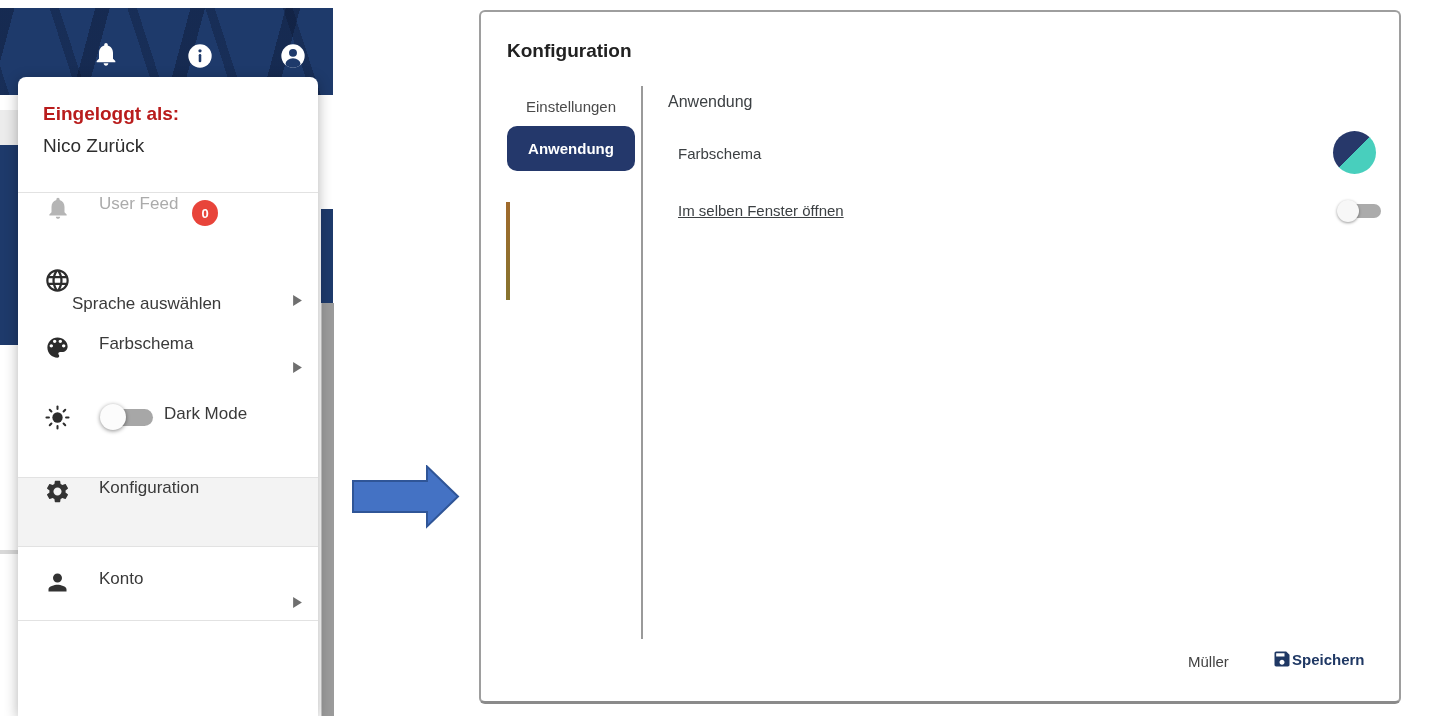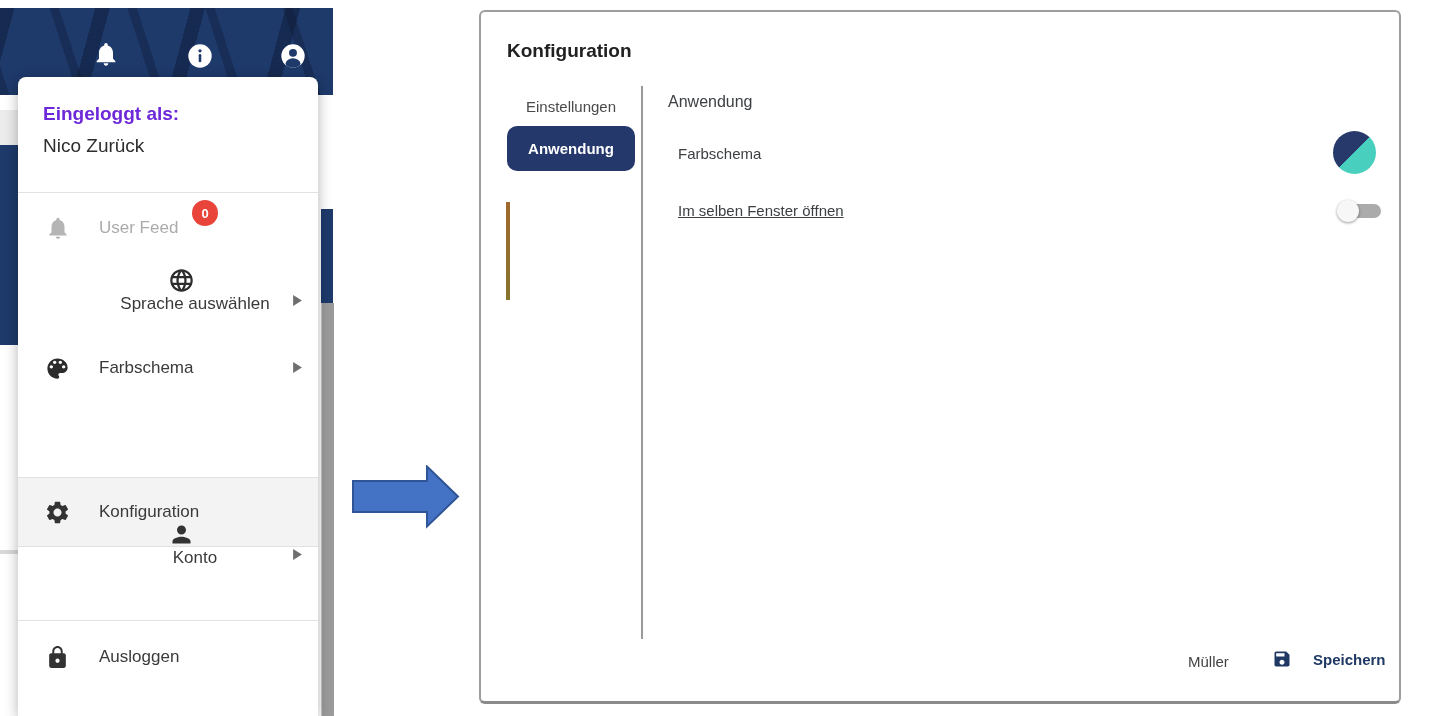--- a/index.html
+++ b/index.html
@@ -19,24 +19,24 @@
   .bg-frag{position:absolute;}
   .frag-lgray{left:0;top:110px;width:18px;height:35px;background:#ececec;}
   .frag-lnavy{left:0;top:145px;width:18px;height:200px;background:#1E3A6B;}
   .frag-lline{left:0;top:550px;width:18px;height:4px;background:#d8d8d8;}
   .frag-rnavy{left:321px;top:209px;width:12px;height:94px;background:#1E3A6B;}
   .frag-scroll{left:321px;top:303px;width:12px;height:413px;background:#9b9b9b;border-left:1px solid #c9c9c9;}
 
   
   .user-menu{position:absolute;left:18px;top:77px;width:300px;height:639px;background:#fff;
     border-radius:8px 8px 0 0;box-shadow:0 3px 14px rgba(0,0,0,.30);}
-  .m-eingeloggt{position:absolute;left:25px;top:26px;font-size:19px;font-weight:bold;color:#6d28d9;}
+  .m-eingeloggt{position:absolute;left:25px;top:26px;font-size:19px;font-weight:bold;color:#b91c1c;}
   .m-username{position:absolute;left:25px;top:58px;font-size:19px;color:#2e2e2e;}
   .m-div{position:absolute;left:0;width:100%;height:1px;background:#e2e2e2;}
-  .menu-row{position:absolute;left:0;width:100%;height:68px;display:flex;align-items:center;
+  .menu-row{position:absolute;left:0;width:100%;height:68px;display:flex;
     padding-left:26px;box-sizing:border-box;cursor:pointer;}
   .menu-row.hl{background:#f3f3f3;}
   .mi{width:27px;height:27px;flex:0 0 27px;display:flex;align-items:center;justify-content:center;}
   .mlabel{margin-left:28px;font-size:17px;color:#3a3a3a;}
   .mlabel.dim{color:#ababab;}
   .chev{position:absolute;right:16px;top:50%;transform:translateY(-50%);}
   .badge{position:absolute;left:174px;top:6px;width:26px;height:26px;border-radius:50%;
     background:#E8443A;color:#fff;font-size:13px;font-weight:bold;display:flex;
     align-items:center;justify-content:center;}
 
@@ -67,21 +67,21 @@
   .d-rowlabel{position:absolute;left:197px;font-size:15px;color:#3c4043;}
   .d-row1{top:133px;}
   .d-row2{top:190px;text-decoration:underline;}
   .color-circle{position:absolute;left:852px;top:119px;width:43px;height:43px;border-radius:50%;
     background:linear-gradient(135deg,#27386A 0 50%,#48CFBD 50% 100%);cursor:pointer;}
   .sw2{position:absolute;left:856px;top:188px;width:44px;height:22px;cursor:pointer;}
   .sw2 .track{position:absolute;left:5px;top:4px;width:39px;height:14px;border-radius:7px;background:#ababab;}
   .sw2 .knob{position:absolute;left:0;top:0;width:22px;height:22px;border-radius:50%;background:#f7f7f7;
     box-shadow:0 1px 3px rgba(0,0,0,.4);}
   .d-footer-back{position:absolute;left:707px;top:641px;font-size:15px;color:#424242;cursor:pointer;}
-  .d-footer-save{position:absolute;left:791px;top:637px;display:flex;align-items:center;gap:21px;cursor:pointer;}
+  .d-footer-save{position:absolute;left:791px;top:637px;display:flex;align-items:center;gap:0;cursor:pointer;}
   .d-footer-save .slabel{font-size:15px;font-weight:bold;color:#1F3864;}
 </style>
 </head>
 <body>
 
 <div class="canvas">
 
   <div class="app-header">
     <span class="hicon" style="left:92px;top:30px;">
       <svg width="28" height="32" viewBox="0 0 24 24">
@@ -153,58 +153,72 @@
           </svg>
       </span>
       <span class="mlabel">Farbschema</span>
       <span class="chev">
         <svg width="9" height="11" viewBox="0 0 8 10">
             <path d="M0 0 L8 5 L0 10 Z" fill="#6f6f6f"></path>
           </svg>
       </span>
     </div>
 
+    <div class="menu-row" style="top:327px;">
+      <span class="mi">
+        <svg width="27" height="27" viewBox="0 0 24 24">
+          <circle cx="12" cy="12" r="4.6" fill="#2c2c2c"></circle>
+          <g stroke="#2c2c2c" stroke-width="1.8" stroke-linecap="round">
+            <line x1="12" y1="2.2" x2="12" y2="4.4"></line>
+              <line x1="12" y1="19.6" x2="12" y2="21.8"></line>
+            <line x1="2.2" y1="12" x2="4.4" y2="12"></line>
+              <line x1="19.6" y1="12" x2="21.8" y2="12"></line>
+            <line x1="5.1" y1="5.1" x2="6.6" y2="6.6"></line>
+              <line x1="17.4" y1="17.4" x2="18.9" y2="18.9"></line>
+            <line x1="5.1" y1="18.9" x2="6.6" y2="17.4"></line>
+              <line x1="17.4" y1="6.6" x2="18.9" y2="5.1"></line>
+          </g>
+        </svg>
+      </span>
+      <span class="switch">
+        <span class="track"></span>
+        <span class="knob"></span>
+      </span>
+      <span class="dm-label">Dark Mode</span>
+    </div>
 
     <div class="m-div" style="top:400px;"></div>
 
     <div class="menu-row hl" style="top:401px;">
       <span class="mi">
         <svg width="27" height="27" viewBox="0 0 24 24">
             <path fill="#333333" d="M19.14 12.94c.04-.3.06-.61.06-.94 0-.32-.02-.64-.07-.94l2.03-1.58c.18-.14.23-.41.12-.61l-1.92-3.32c-.12-.22-.37-.29-.59-.22l-2.39.96c-.5-.38-1.03-.7-1.62-.94l-.36-2.54c-.04-.24-.24-.41-.48-.41h-3.84c-.24 0-.43.17-.47.41l-.36 2.54c-.59.24-1.13.57-1.62.94l-2.39-.96c-.22-.08-.47 0-.59.22L2.74 8.87c-.12.21-.08.47.12.61l2.03 1.58c-.05.3-.09.63-.09.94s.02.64.07.94l-2.03 1.58c-.18.14-.23.41-.12.61l1.92 3.32c.12.22.37.29.59.22l2.39-.96c.5.38 1.03.7 1.62.94l.36 2.54c.05.24.24.41.48.41h3.84c.24 0 .44-.17.47-.41l.36-2.54c.59-.24 1.13-.56 1.62-.94l2.39.96c.22.08.47 0 .59-.22l1.92-3.32c.12-.22.07-.47-.12-.61l-2.01-1.58zM12 15.6c-1.98 0-3.6-1.62-3.6-3.6s1.62-3.6 3.6-3.6 3.6 1.62 3.6 3.6-1.62 3.6-3.6 3.6z"></path>
           </svg>
       </span>
       <span class="mlabel">Konfiguration</span>
     </div>
 
     <div class="m-div" style="top:469px;"></div>
 
-    <div class="menu-row" style="top:444px;flex-direction:column;">
+    <div class="menu-row" style="top:492px;">
       <span class="mi">
         <svg width="27" height="27" viewBox="0 0 24 24">
             <path fill="#333333" d="M12 12c2.21 0 4-1.79 4-4s-1.79-4-4-4-4 1.79-4 4 1.79 4 4 4zm0 2c-2.67 0-8 1.34-8 4v2h16v-2c0-2.66-5.33-4-8-4z"></path>
           </svg>
       </span>
       <span class="mlabel">Konto</span>
       <span class="chev">
         <svg width="9" height="11" viewBox="0 0 8 10">
             <path d="M0 0 L8 5 L0 10 Z" fill="#6f6f6f"></path>
           </svg>
       </span>
     </div>
 
     <div class="m-div" style="top:543px;"></div>
 
-    <div class="menu-row" style="top:546px;">
-      <span class="mi">
-        <svg width="25" height="25" viewBox="0 0 24 24">
-            <path fill="#333333" d="M18 8h-1V6c0-2.76-2.24-5-5-5S7 3.24 7 6v2H6c-1.1 0-2 .9-2 2v10c0 1.1.9 2 2 2h12c1.1 0 2-.9 2-2V10c0-1.1-.9-2-2-2zm-6 9c-1.1 0-2-.9-2-2s.9-2 2-2 2 .9 2 2-.9 2-2 2zm3.1-9H8.9V6c0-1.71 1.39-3.1 3.1-3.1 1.71 0 3.1 1.39 3.1 3.1v2z"></path>
-          </svg>
-      </span>
-      <span class="mlabel">Ausloggen</span>
-    </div>
   </div>
 
   <svg class="t-arrow" width="108" height="65" viewBox="0 0 108 65">
     <polygon points="1,16 75,16 75,1.5 106,31.5 75,61.5 75,47 1,47" fill="#4472C4" stroke="#2F5597" stroke-width="2" stroke-linejoin="miter"></polygon>
   </svg>
 
   <div class="orange-sliver"></div>
 
   <div class="dialog">
     <div class="d-title">Konfiguration</div>

